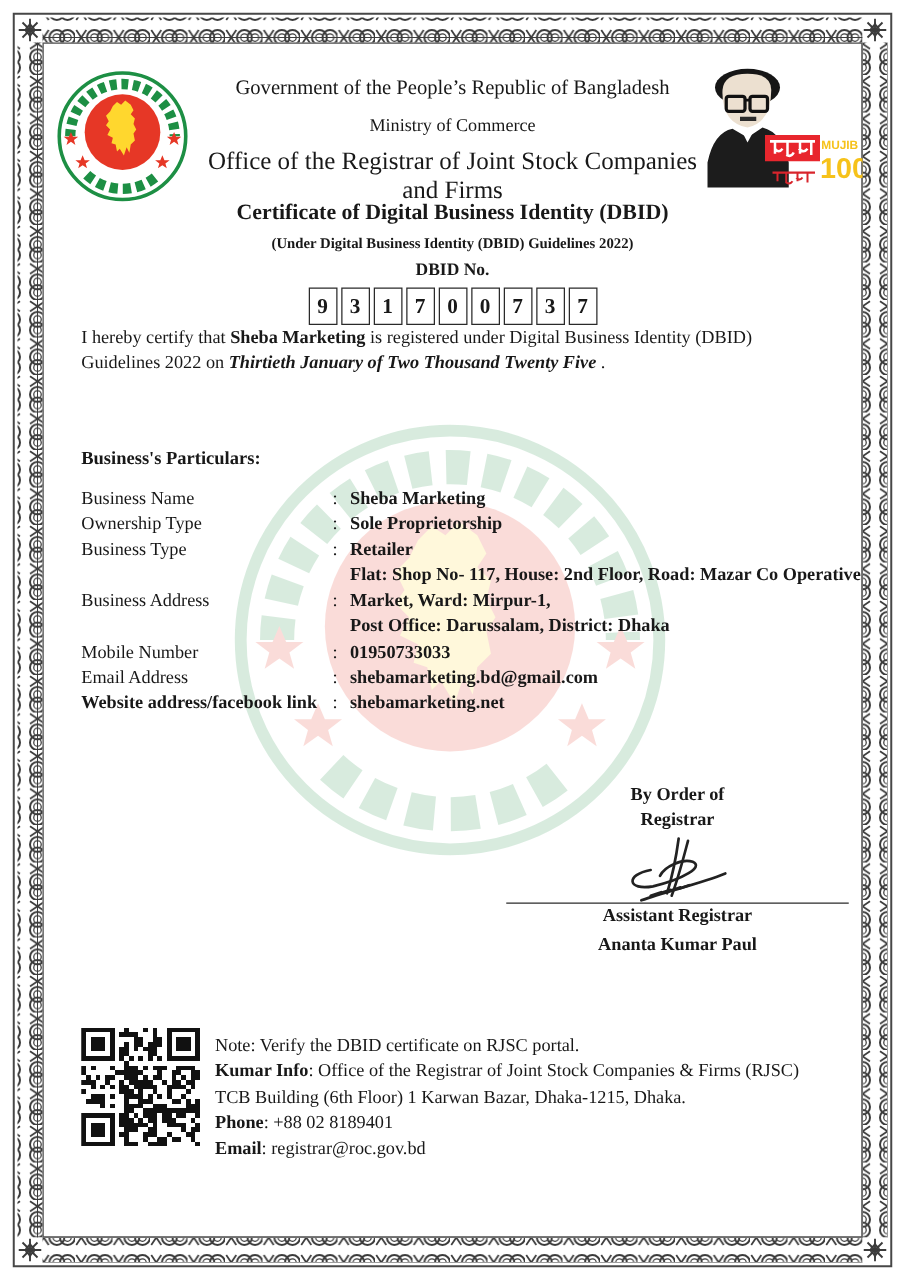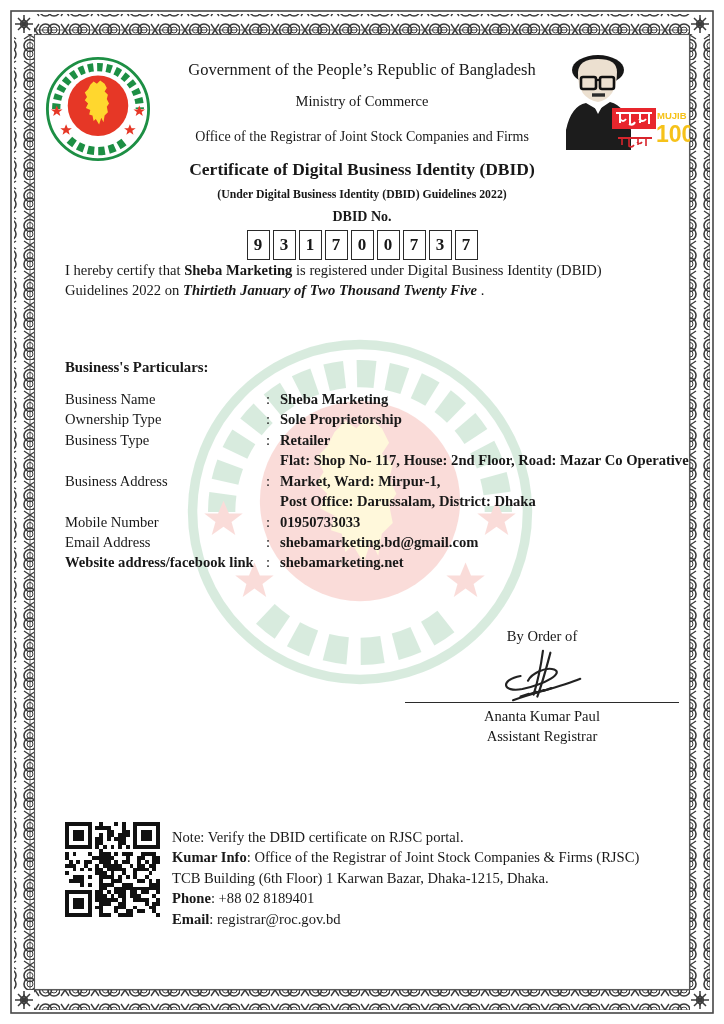--- a/index.html
+++ b/index.html
@@ -9,21 +9,21 @@
   
   #border-svg{left:0;top:0;width:724px;height:1024px;z-index:0;}
   
   #watermark{left:178px;top:330px;width:364px;height:364px;opacity:.17;z-index:0;}
   
   #emblem{left:42px;top:54px;width:112px;height:110px;z-index:2;}
   #mujib-logo{right:34px;top:46px;width:134px;height:118px;z-index:2;}
   #header-center{left:150px;right:150px;top:60px;text-align:center;z-index:2;}
   #gov-line{font-size:16.5px;}
   #ministry-line{font-size:14.5px;margin-top:13px;}
-  #office-line{font-size:14px;margin-top:19px;}
+  #office-line{font-size:20px;margin-top:8px;}
   
   #title-block{left:40px;right:40px;top:159px;text-align:center;z-index:2;}
   #cert-title{font-size:17.5px;font-weight:bold;}
   #cert-subtitle{font-size:11.8px;font-weight:bold;margin-top:7px;}
   #dbid-label{font-size:14px;font-weight:bold;margin-top:7px;}
   #dbid-boxes{margin-top:5px;display:flex;justify-content:center;gap:3px;}
   .dbox{width:21px;height:28px;border:1.6px solid #2a2a2a;background:#fff;
         font-size:17px;font-weight:bold;line-height:28px;text-align:center;}
   
   #statement{left:65px;right:60px;top:260px;font-size:14.6px;line-height:1.4;z-index:2;}
@@ -32,21 +32,21 @@
   
   #particulars{left:65px;right:66px;top:359px;z-index:2;}
   #particulars-heading{font-size:14.8px;font-weight:bold;}
   #particulars-rows{margin-top:13px;}
   .prow{display:flex;align-items:center;font-size:14.6px;line-height:1.4;margin-bottom:0;}
   .plabel{width:201px;flex:0 0 201px;}
   .pbold{font-weight:bold;}
   .pcolon{width:14px;flex:0 0 14px;}
   .pvalue{font-weight:bold;white-space:pre;flex:1;}
   
-  #signature-block{left:405px;width:274px;top:626px;text-align:center;z-index:2;font-size:14.6px;line-height:1.38;}
+  #signature-block{left:405px;width:274px;top:626px;text-align:center;z-index:2;font-size:14.6px;line-height:1.38;font-weight:bold;}
   #sig-scribble{width:130px;height:56px;margin:2px auto -4px auto;display:block;}
   #sig-divider{border-top:1.6px solid #2b2b2b;margin-top:2px;}
   #sig-name{margin-top:3px;}
   
   #qr-code{left:65px;top:822px;width:95px;height:95px;z-index:2;}
   #footer-text{left:172px;right:30px;top:827px;z-index:2;font-size:14.6px;line-height:20.4px;}
   .fline strong{font-weight:bold;}
   #defs-holder{position:absolute;width:0;height:0;}
 </style>
 </head>
@@ -204,32 +204,33 @@
       <div class="prow">
         <span class="plabel pbold">Website address/facebook link</span>
         <span class="pcolon">:</span>
         <span class="pvalue">shebamarketing.net</span>
       </div>
     </div>
 </div>
 
 <div id="signature-block" class="abs">
   <div>By Order of</div>
+  <div>Registrar</div>
   <svg id="sig-scribble" viewBox="0 0 130 60">
     <g fill="none" stroke="#222222" stroke-width="2.3" stroke-linecap="round">
       <path d="M66,3 C64,18 61,34 56,50"></path>
       <path d="M74,5 C70,20 66,36 60,52"></path>
       <path d="M42,30 C20,34 22,48 44,44 C70,38 88,27 78,23 C69,20 54,27 50,35"></path>
       <path d="M34,56 C56,48 84,42 106,33"></path>
       <path d="M42,52 l9,-3 M50,50 l9,-3 M58,48 l9,-3 M66,46 l9,-3"></path>
     </g>
   </svg>
   <div id="sig-divider"></div>
+  <div>Assistant Registrar</div>
   <div id="sig-name">Ananta Kumar Paul</div>
-  <div>Assistant Registrar</div>
 </div>
 
 <svg id="qr-code" class="abs" viewBox="0 0 25 25" shape-rendering="crispEdges">
     <rect x="0" y="0" width="1" height="1" fill="#111"></rect>
     <rect x="1" y="0" width="1" height="1" fill="#111"></rect>
     <rect x="2" y="0" width="1" height="1" fill="#111"></rect>
     <rect x="3" y="0" width="1" height="1" fill="#111"></rect>
     <rect x="4" y="0" width="1" height="1" fill="#111"></rect>
     <rect x="5" y="0" width="1" height="1" fill="#111"></rect>
     <rect x="6" y="0" width="1" height="1" fill="#111"></rect>

